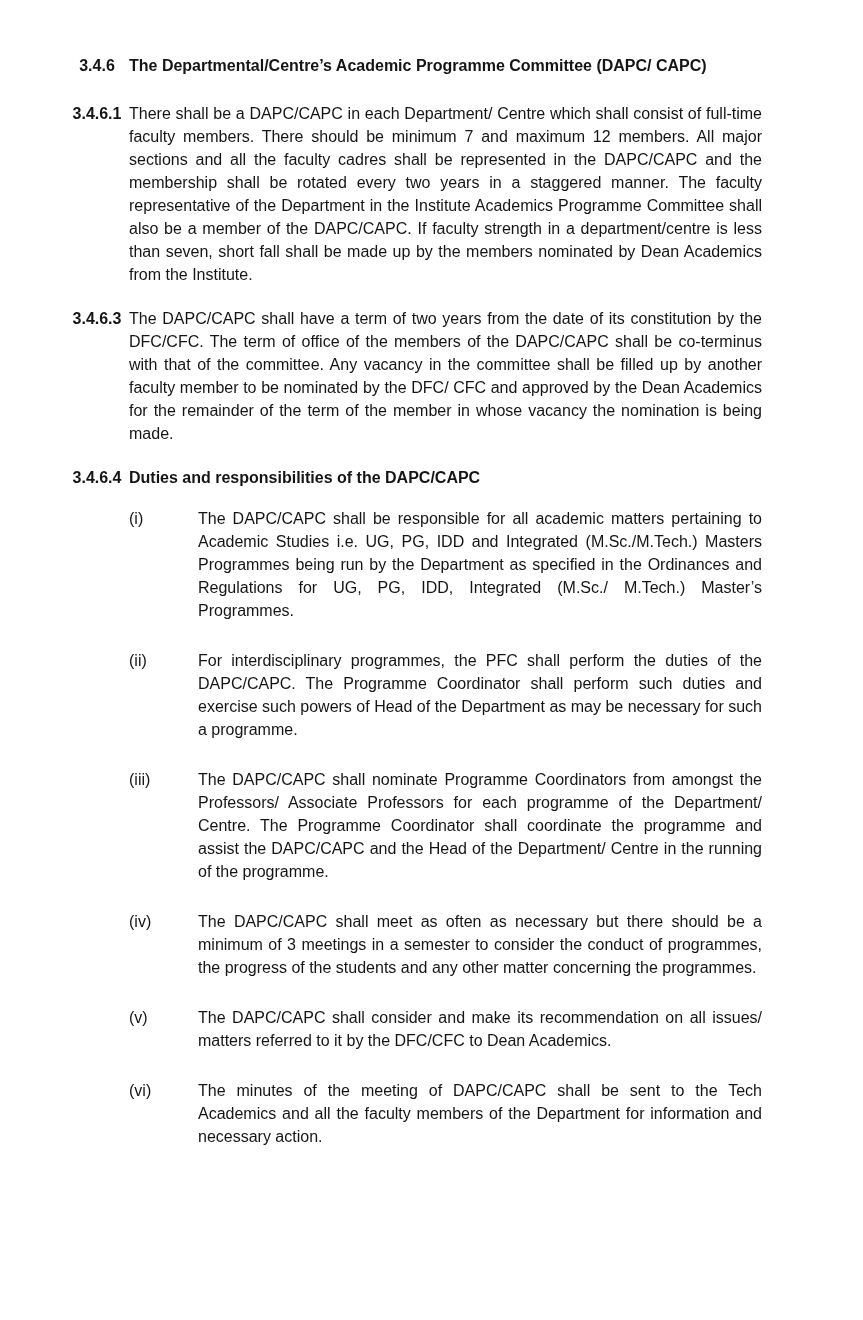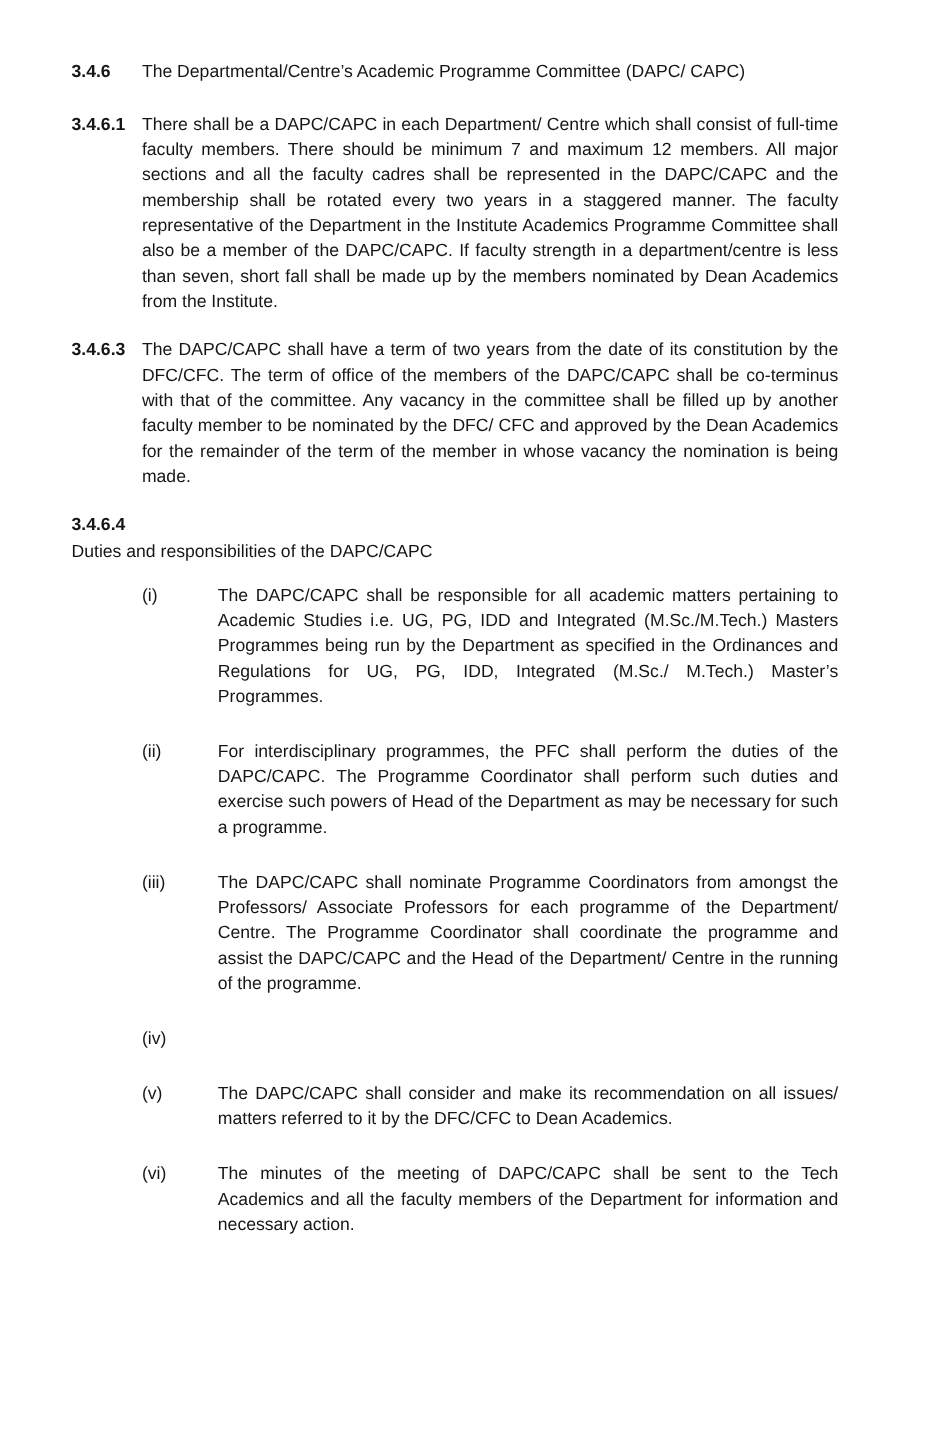--- a/index.html
+++ b/index.html
@@ -18,28 +18,29 @@
   }
   .row {
     display: flex;
     align-items: flex-start;
     margin-bottom: 21px;
   }
   .num {
     width: 64px;
     flex-shrink: 0;
     font-weight: bold;
+    text-align: center;
   }
   .txt {
     flex: 1 1 auto;
     text-align: justify;
   }
-  .bold { font-weight: normal; }
+  .bold { font-weight: bold; }
   .row.heading { margin-bottom: 25px; }
-  .row.subheading { margin-bottom: 17px; flex-direction: column; }
+  .row.subheading { margin-bottom: 17px; }
   .list {
     margin-left: 64px;
   }
   .list-row {
     display: flex;
     align-items: flex-start;
     margin-bottom: 27px;
   }
   .label {
     width: 69px;
@@ -84,20 +85,21 @@
       <div class="txt">For interdisciplinary programmes, the PFC shall perform the duties of the DAPC/CAPC. The Programme Coordinator shall perform such duties and exercise such powers of Head of the Department as may be necessary for such a programme.</div>
     </div>
 
     <div class="list-row">
       <span class="label">(iii)</span>
       <div class="txt">The DAPC/CAPC shall nominate Programme Coordinators from amongst the Professors/ Associate Professors for each programme of the Department/ Centre. The Programme Coordinator shall coordinate the programme and assist the DAPC/CAPC and the Head of the Department/ Centre in the running of the programme.</div>
     </div>
 
     <div class="list-row">
       <span class="label">(iv)</span>
+      <div class="txt">The DAPC/CAPC shall meet as often as necessary but there should be a minimum of 3 meetings in a semester to consider the conduct of programmes, the progress of the students and any other matter concerning the programmes.</div>
     </div>
 
     <div class="list-row">
       <span class="label">(v)</span>
       <div class="txt">The DAPC/CAPC shall consider and make its recommendation on all issues/ matters referred to it by the DFC/CFC to Dean Academics.</div>
     </div>
 
     <div class="list-row">
       <span class="label">(vi)</span>
       <div class="txt">The minutes of the meeting of DAPC/CAPC shall be sent to the Tech Academics and all the faculty members of the Department for information and necessary action.</div>

